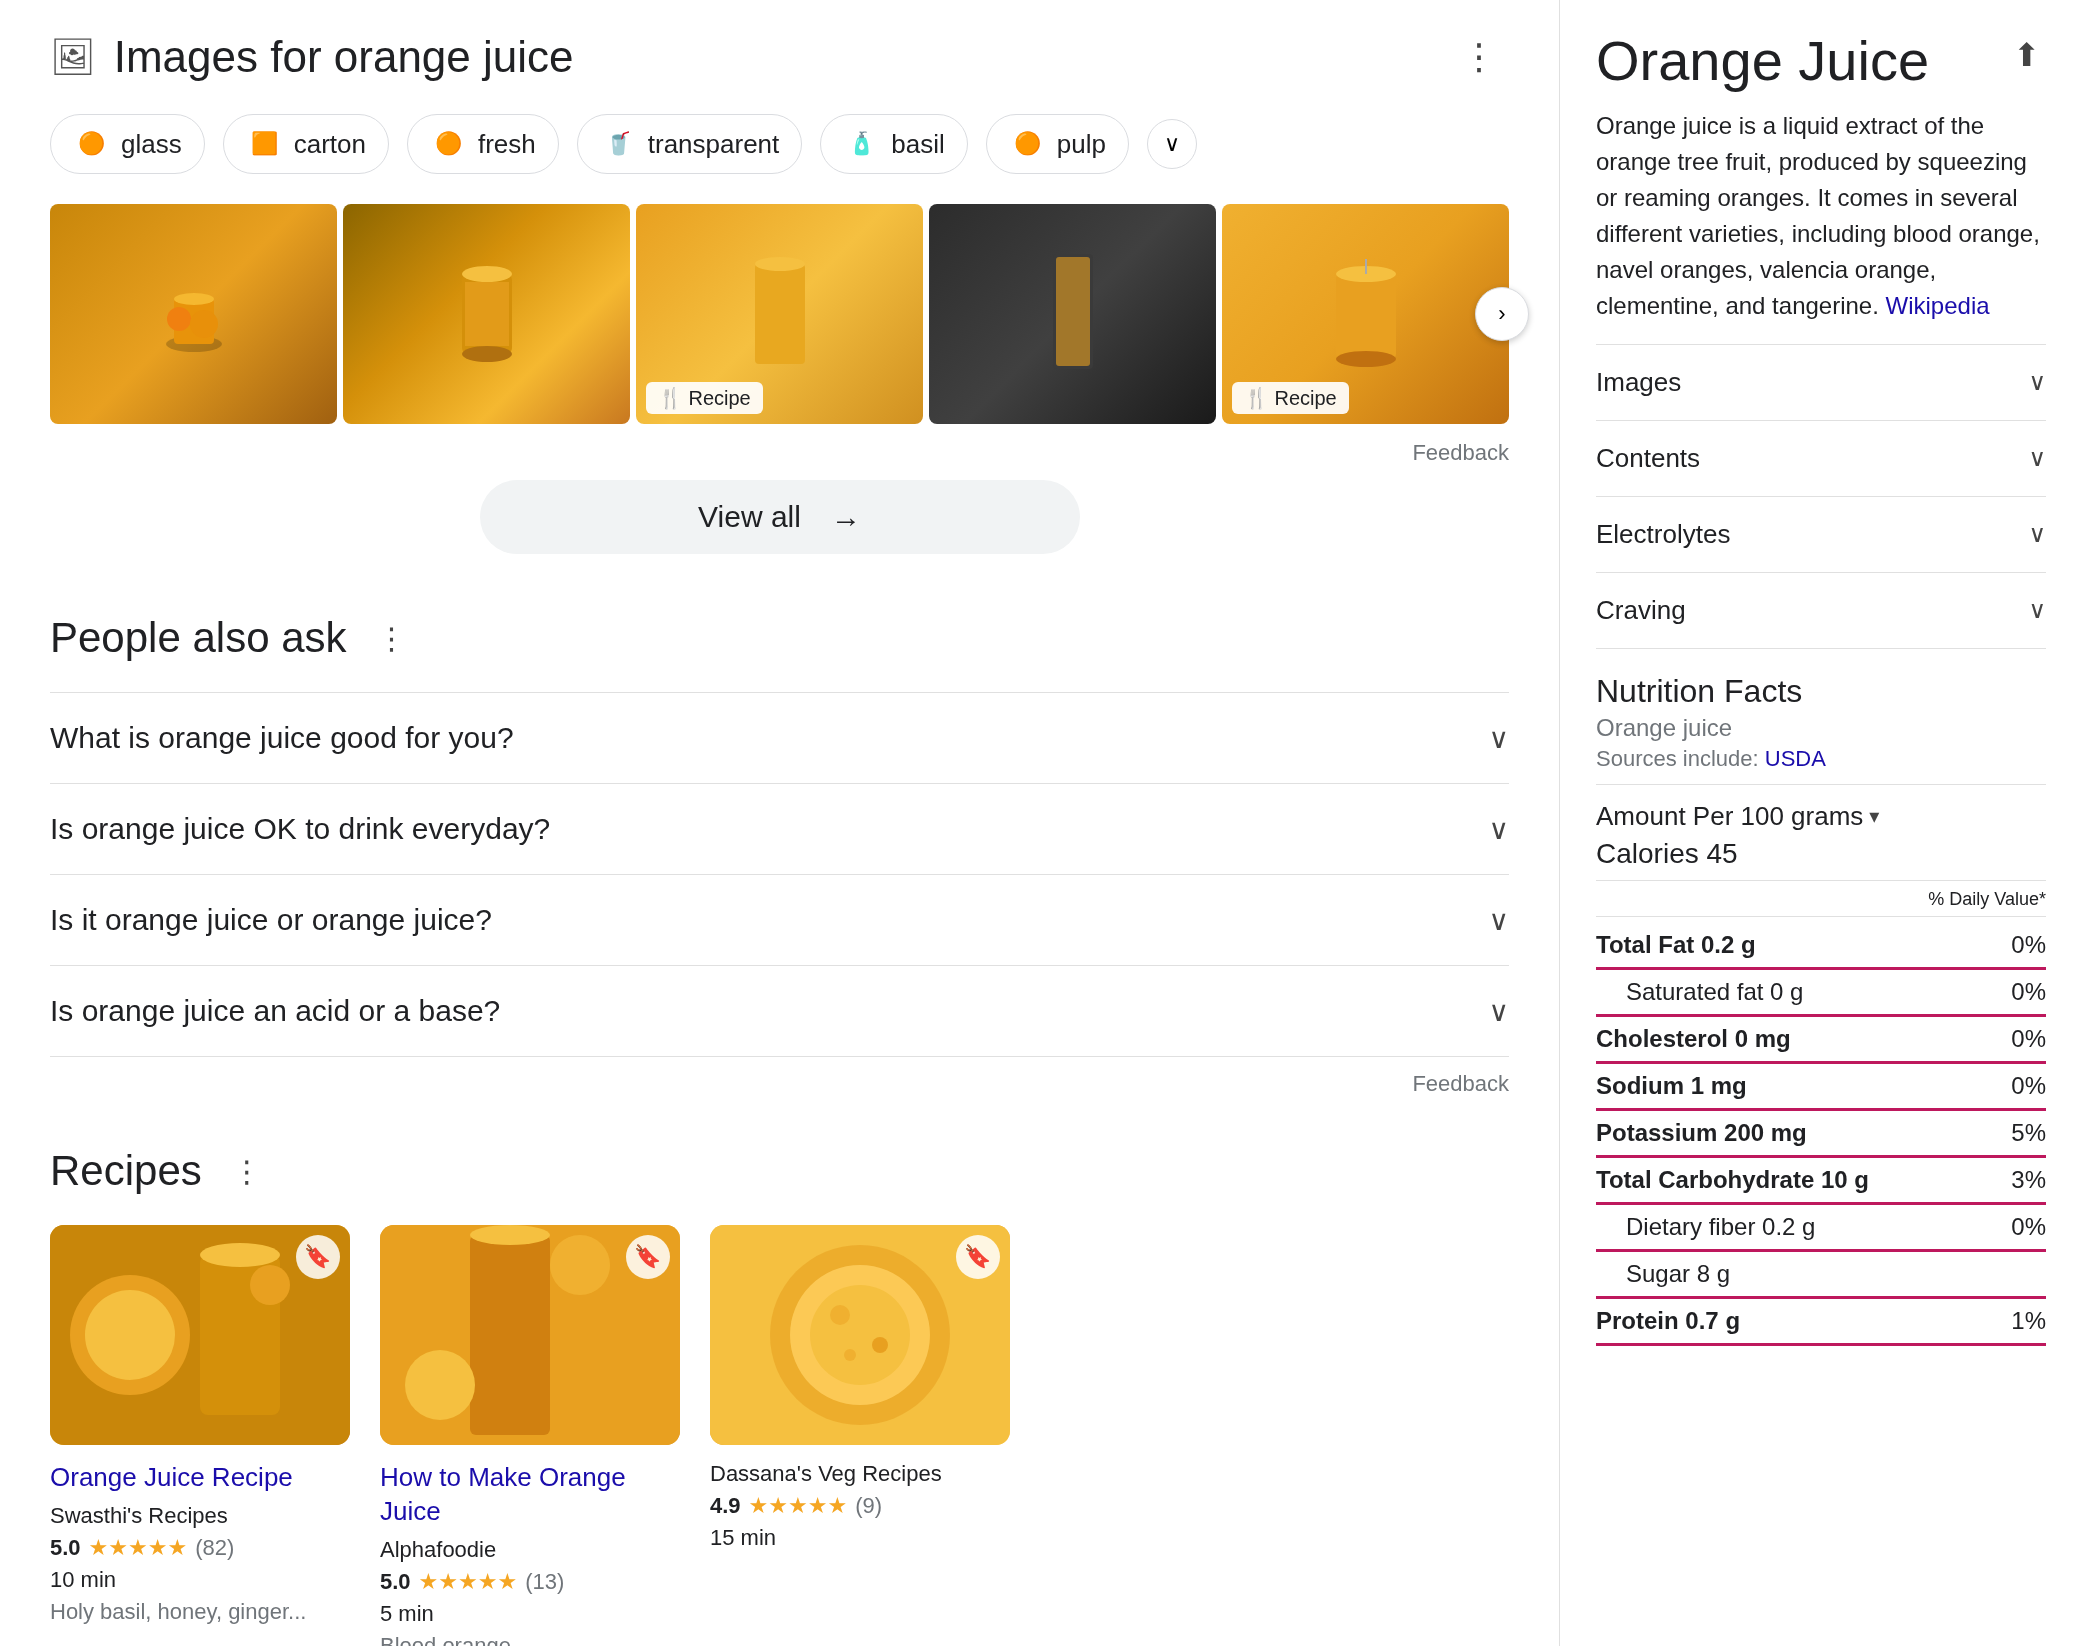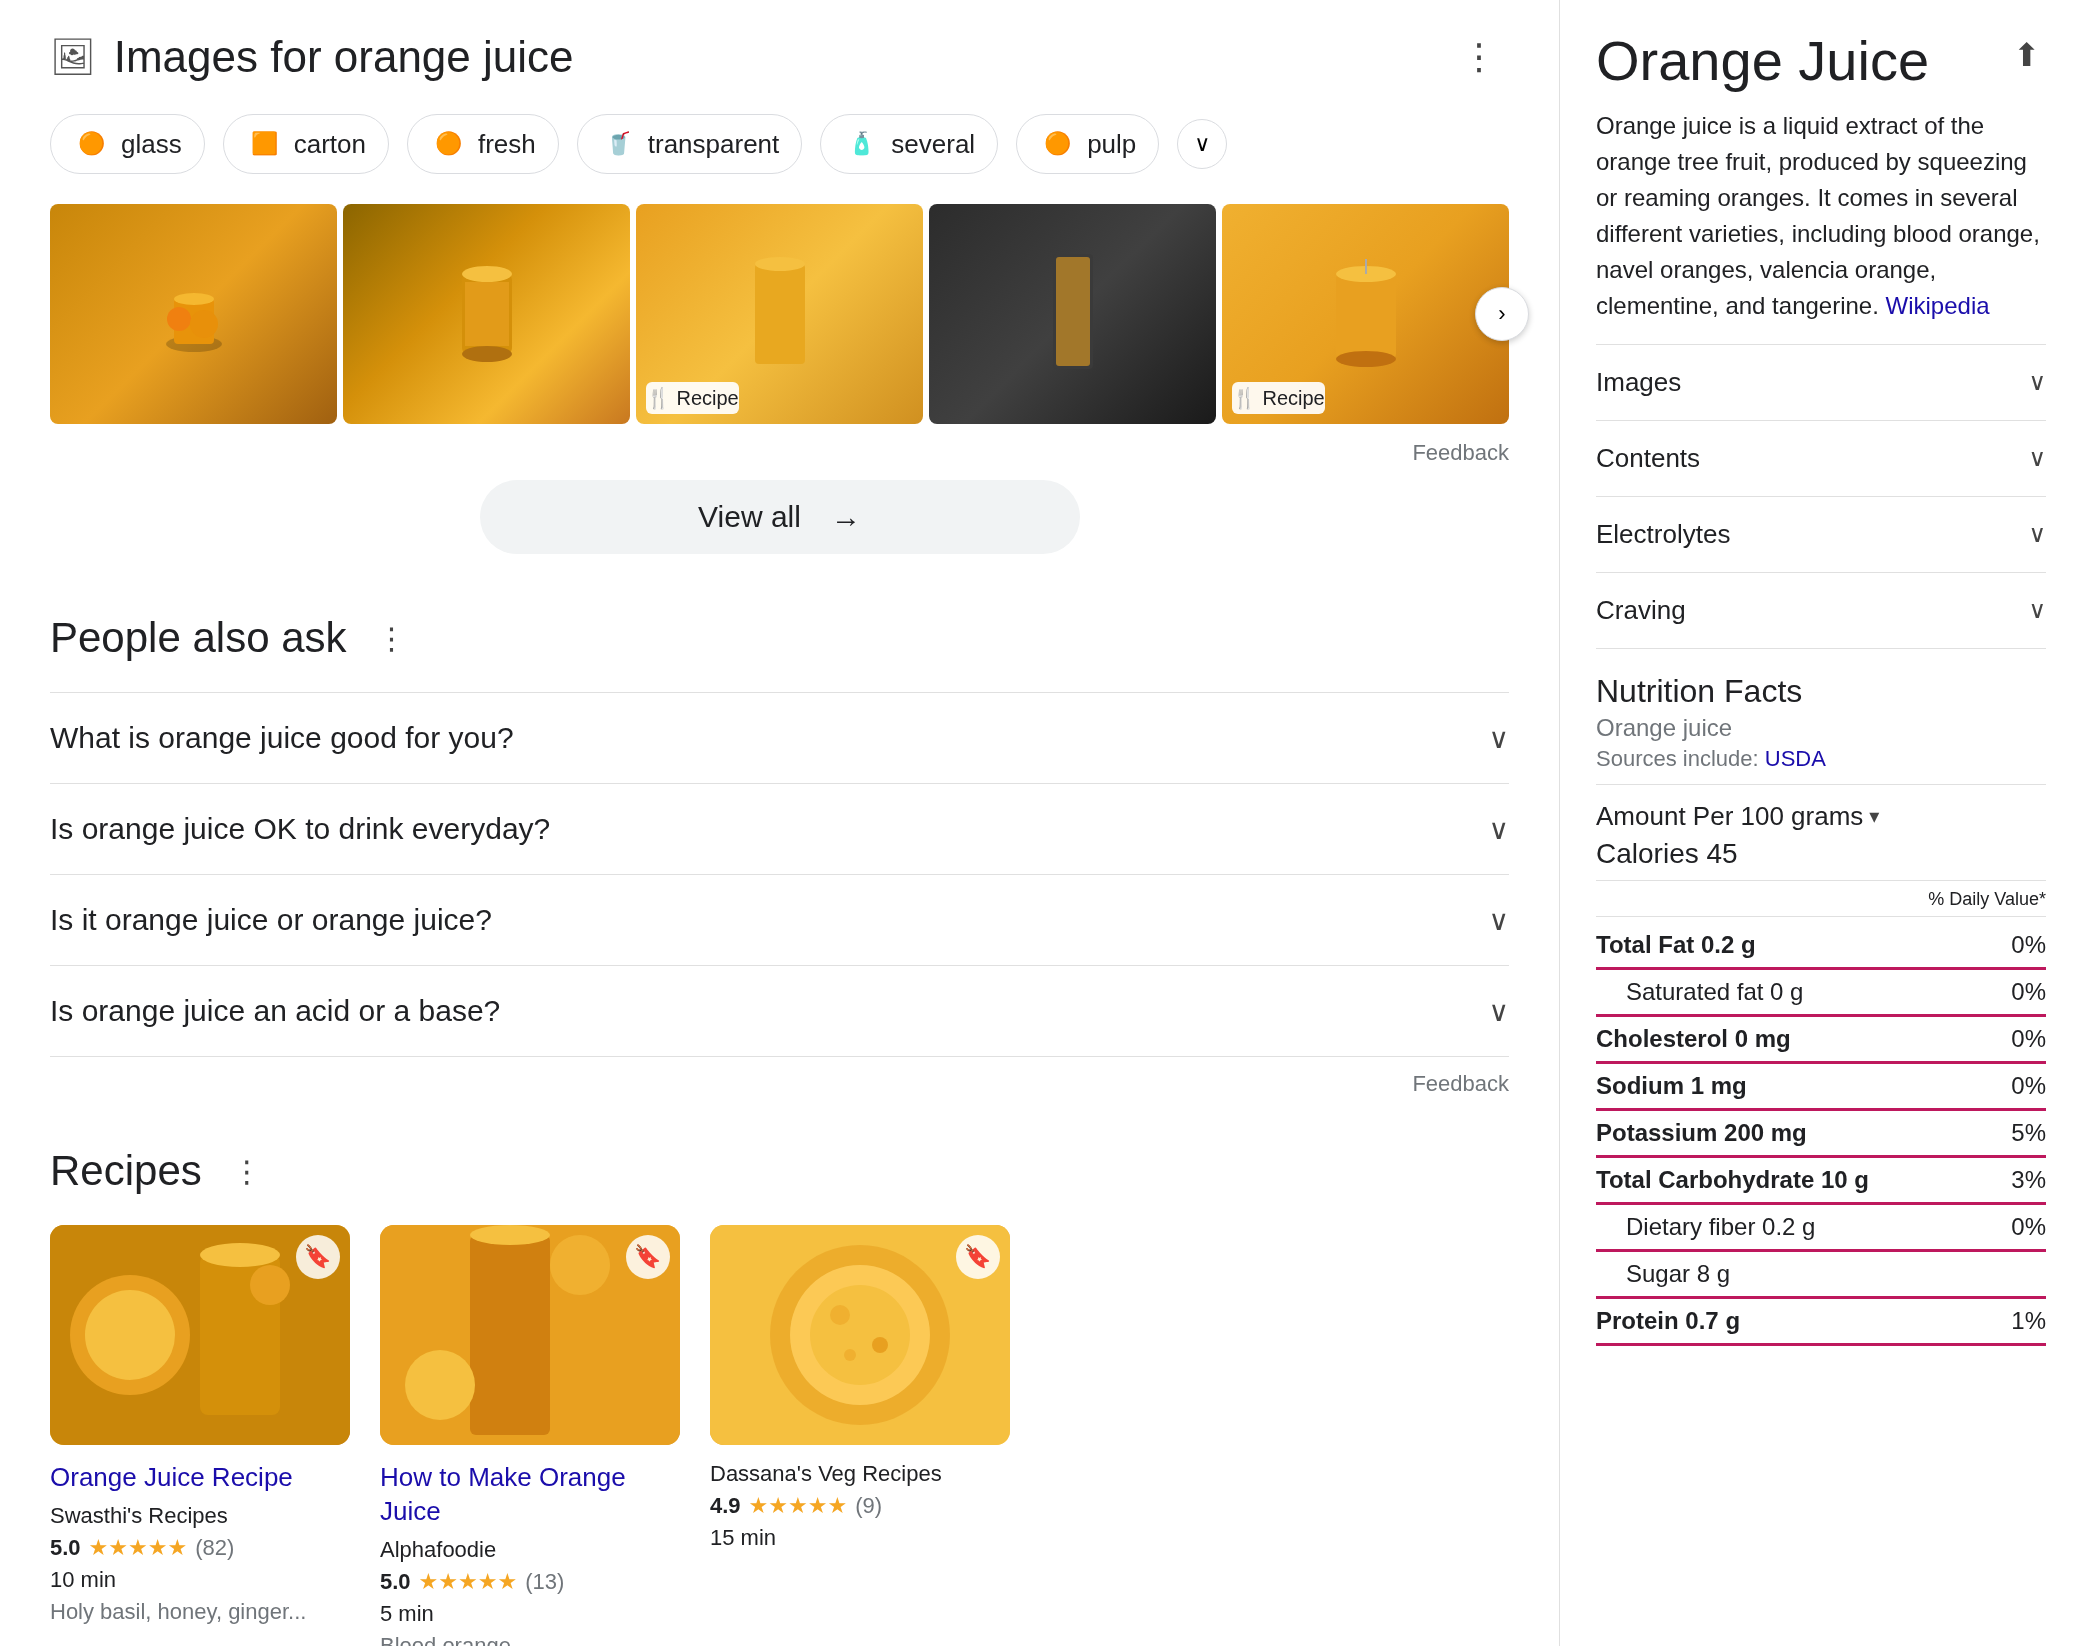--- a/index.html
+++ b/index.html
@@ -110,21 +110,21 @@
     .img3 { background: linear-gradient(135deg, #e8a020 0%, #f5c040 50%, #d09020 100%); }
     .img4 { background: linear-gradient(135deg, #2c2c2c 0%, #404040 50%, #1a1a1a 100%); }
     .img5 { background: linear-gradient(135deg, #f0b030 0%, #e8a020 50%, #c07010 100%); }
 
     .recipe-badge {
       position: absolute;
       bottom: 10px;
       left: 10px;
       background: rgba(255,255,255,0.92);
       border-radius: 6px;
-      padding: 4px 0;
+      padding: 4px 12px;
       font-size: 20px;
       color: #202124;
       display: flex;
       align-items: center;
       gap: 6px;
     }
     .next-btn {
       position: absolute;
       right: -20px;
       top: 50%;
@@ -417,21 +417,21 @@
     <div class="chip">
       <div class="chip-icon">🟠</div>
       <span>fresh</span>
     </div>
     <div class="chip">
       <div class="chip-icon">🥤</div>
       <span>transparent</span>
     </div>
     <div class="chip">
       <div class="chip-icon">🧴</div>
-      <span>several</span>
+      <span>basil</span>
     </div>
     <div class="chip">
       <div class="chip-icon">🟠</div>
       <span>pulp</span>
     </div>
     <div class="chip-expand">∨</div>
   </div>
 
   <div style="position:relative; margin-bottom: 8px;">
     <div class="image-grid">

